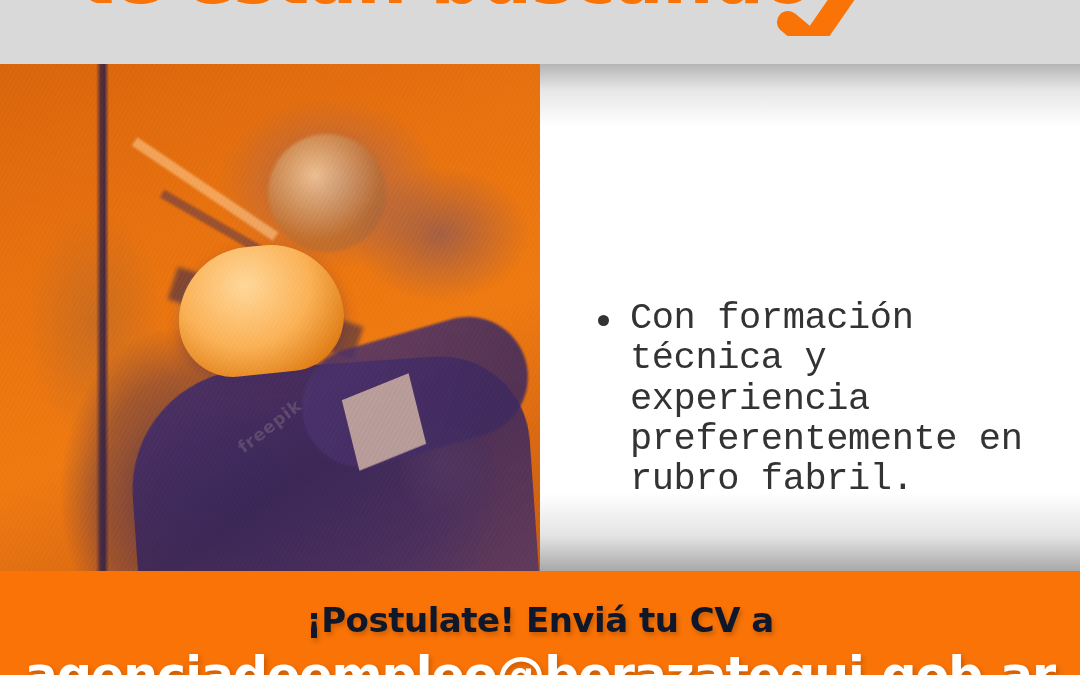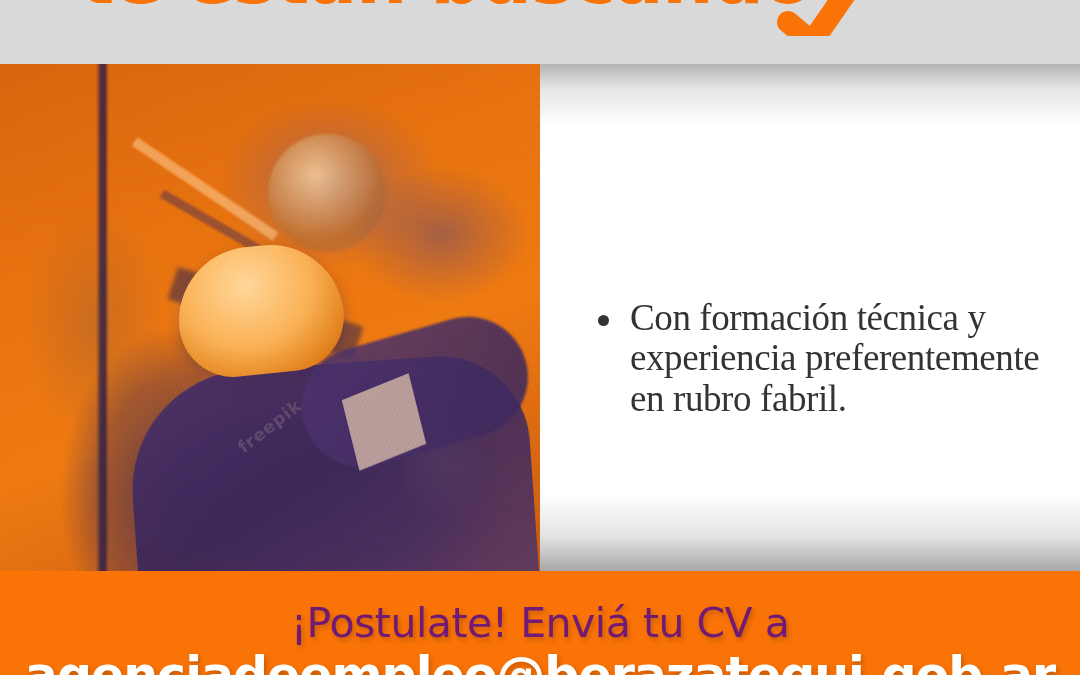--- a/index.html
+++ b/index.html
@@ -212,21 +212,21 @@
     left: 44px;
     top: 234px;
     width: 470px;
     margin: 0;
     padding: 0;
     list-style: none;
   }
   .bullet-item {
     position: relative;
     padding-left: 46px;
-    font-family: Liberation Serif, serif;
+    font-family: Liberation Mono, monospace;
     font-weight: 400;
     font-size: 37px;
     line-height: 1.09;
     color: #333333;
     letter-spacing: -0.4px;
   }
   .bullet-dot {
     position: absolute;
     left: 14px;
     top: 17px;
@@ -245,24 +245,24 @@
     height: 104px;
     background: #f97306;
     overflow: hidden;
     text-align: center;
   }
   .footer-line1 {
     position: absolute;
     left: 0; right: 0;
     top: 32px;
     font-family: "DejaVu Sans", sans-serif;
-    font-weight: 400;
-    font-size: 41px;
+    font-weight: 700;
+    font-size: 34px;
     line-height: 1;
-    color: #701a75;
+    color: #0f172a;
     letter-spacing: -0.5px;
     text-shadow: 2px 3px 4px rgba(120,55,5,0.35);
     white-space: nowrap;
   }
   .footer-line2 {
     position: absolute;
     left: 0; right: 0;
     top: 80px;
     font-family: "DejaVu Sans", sans-serif;
     font-weight: 700;

